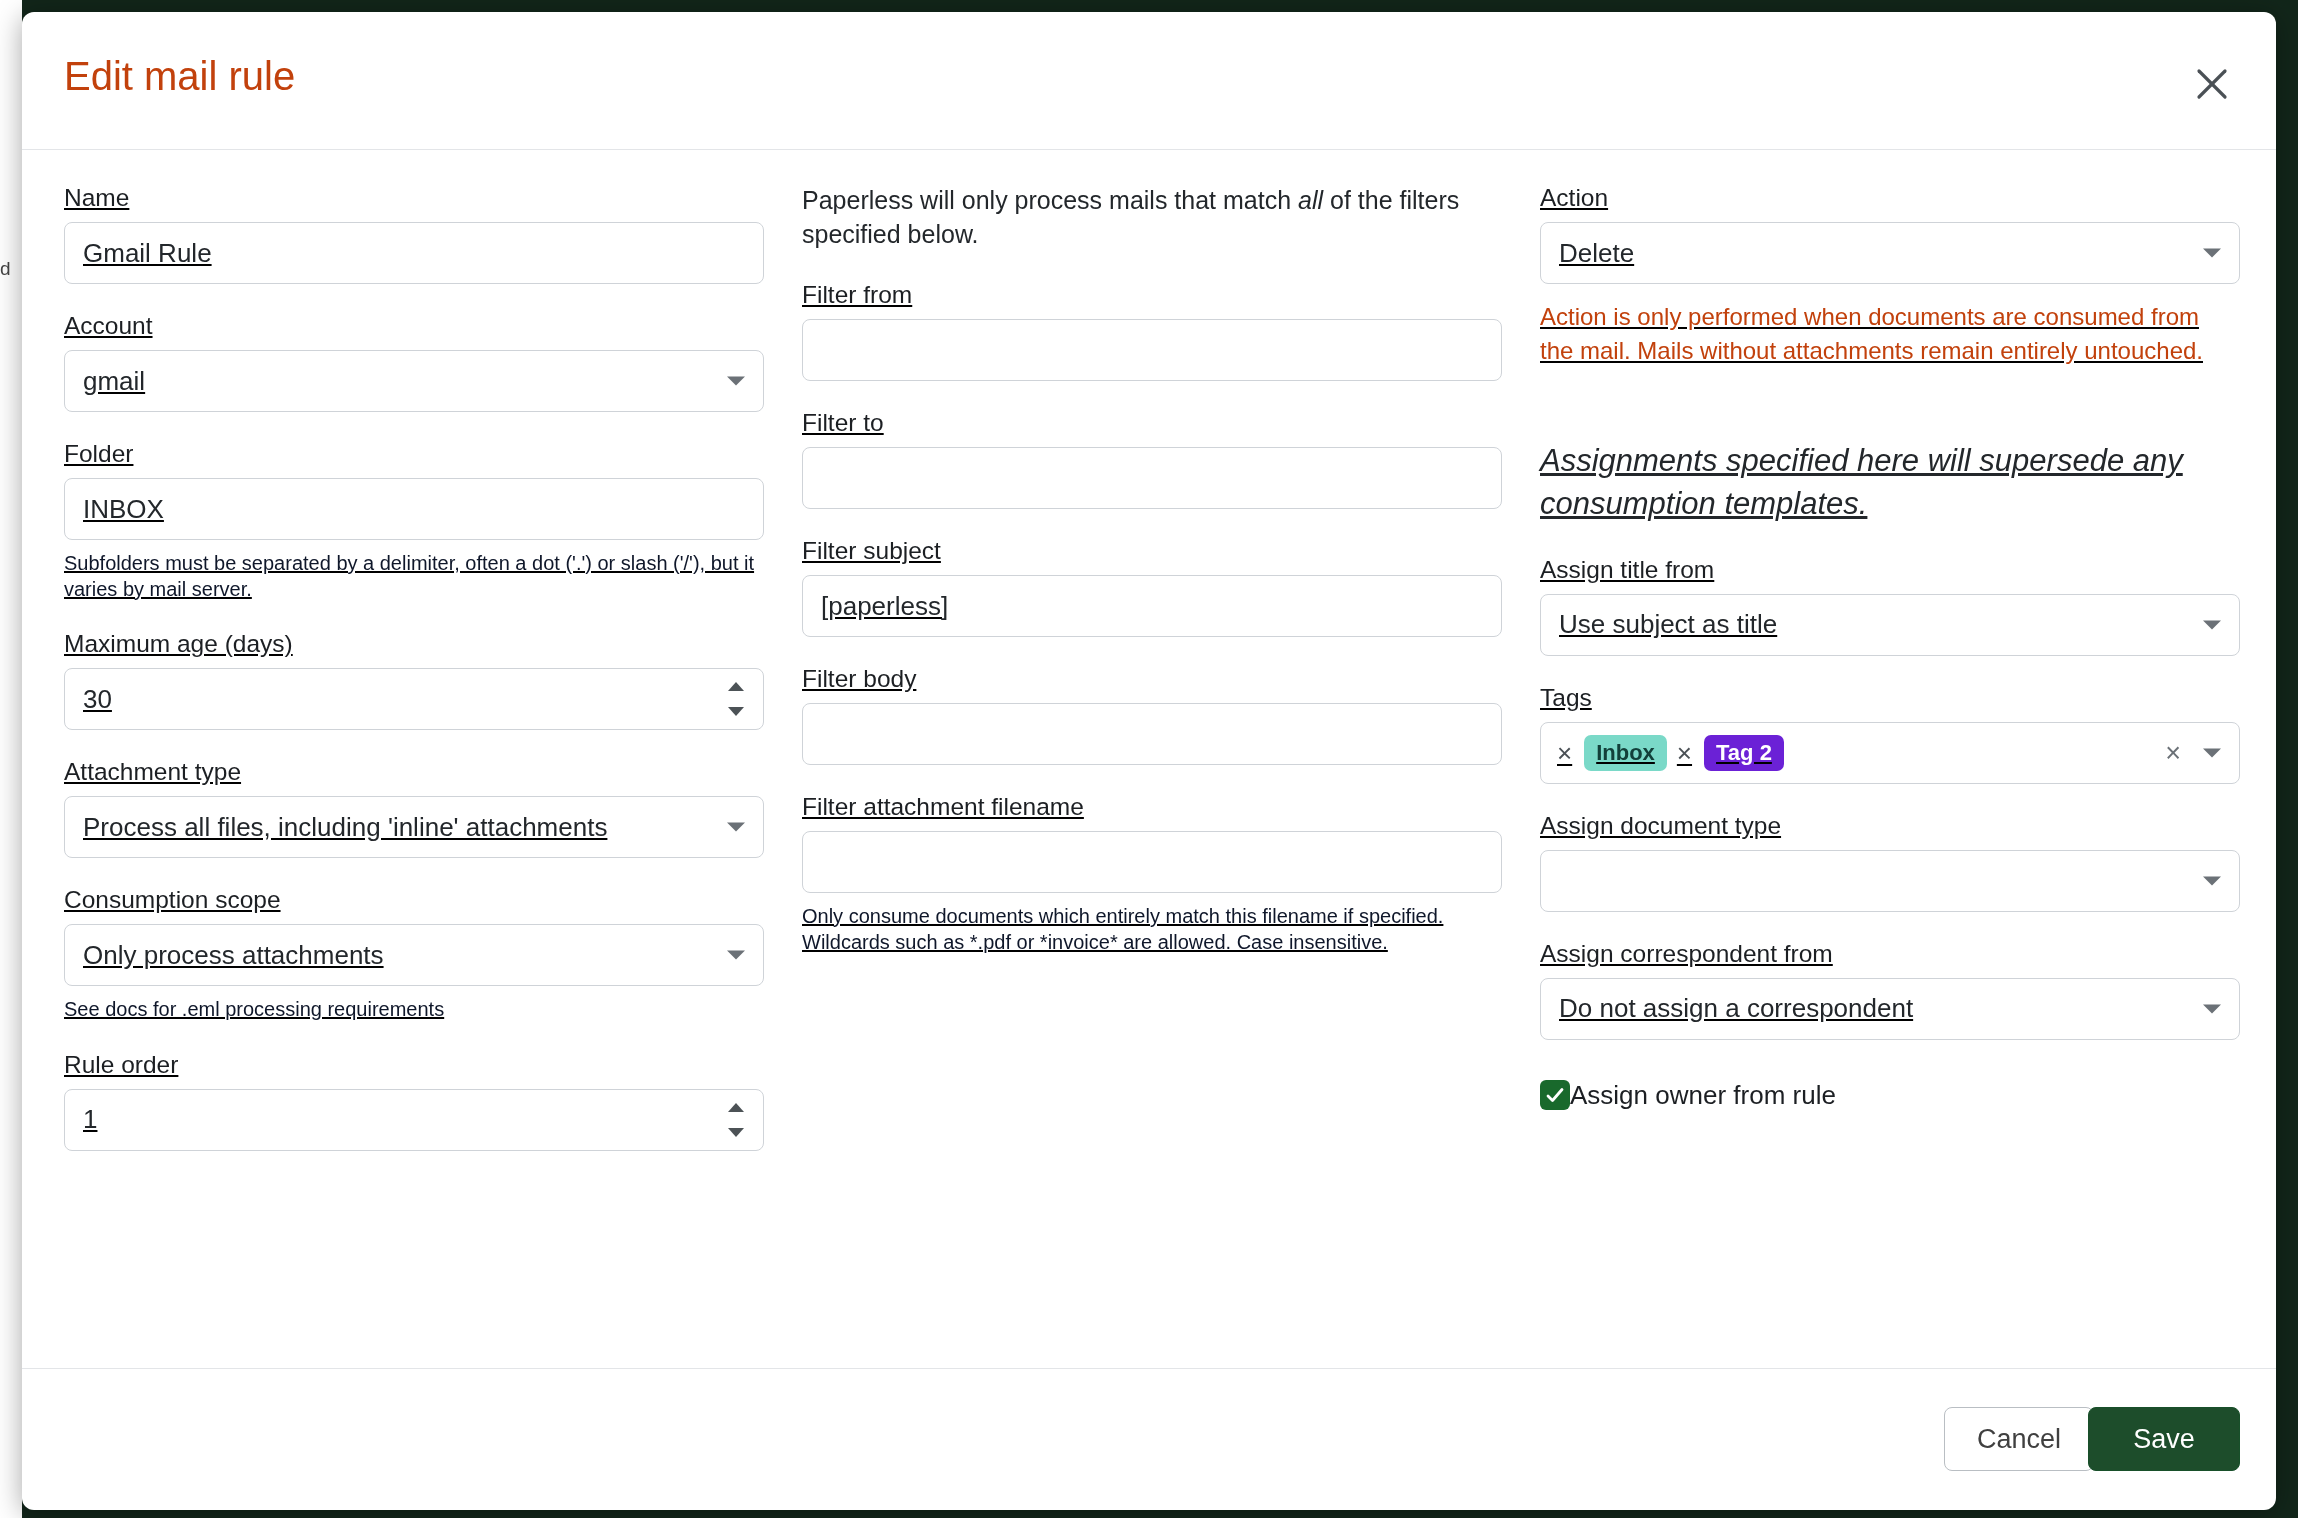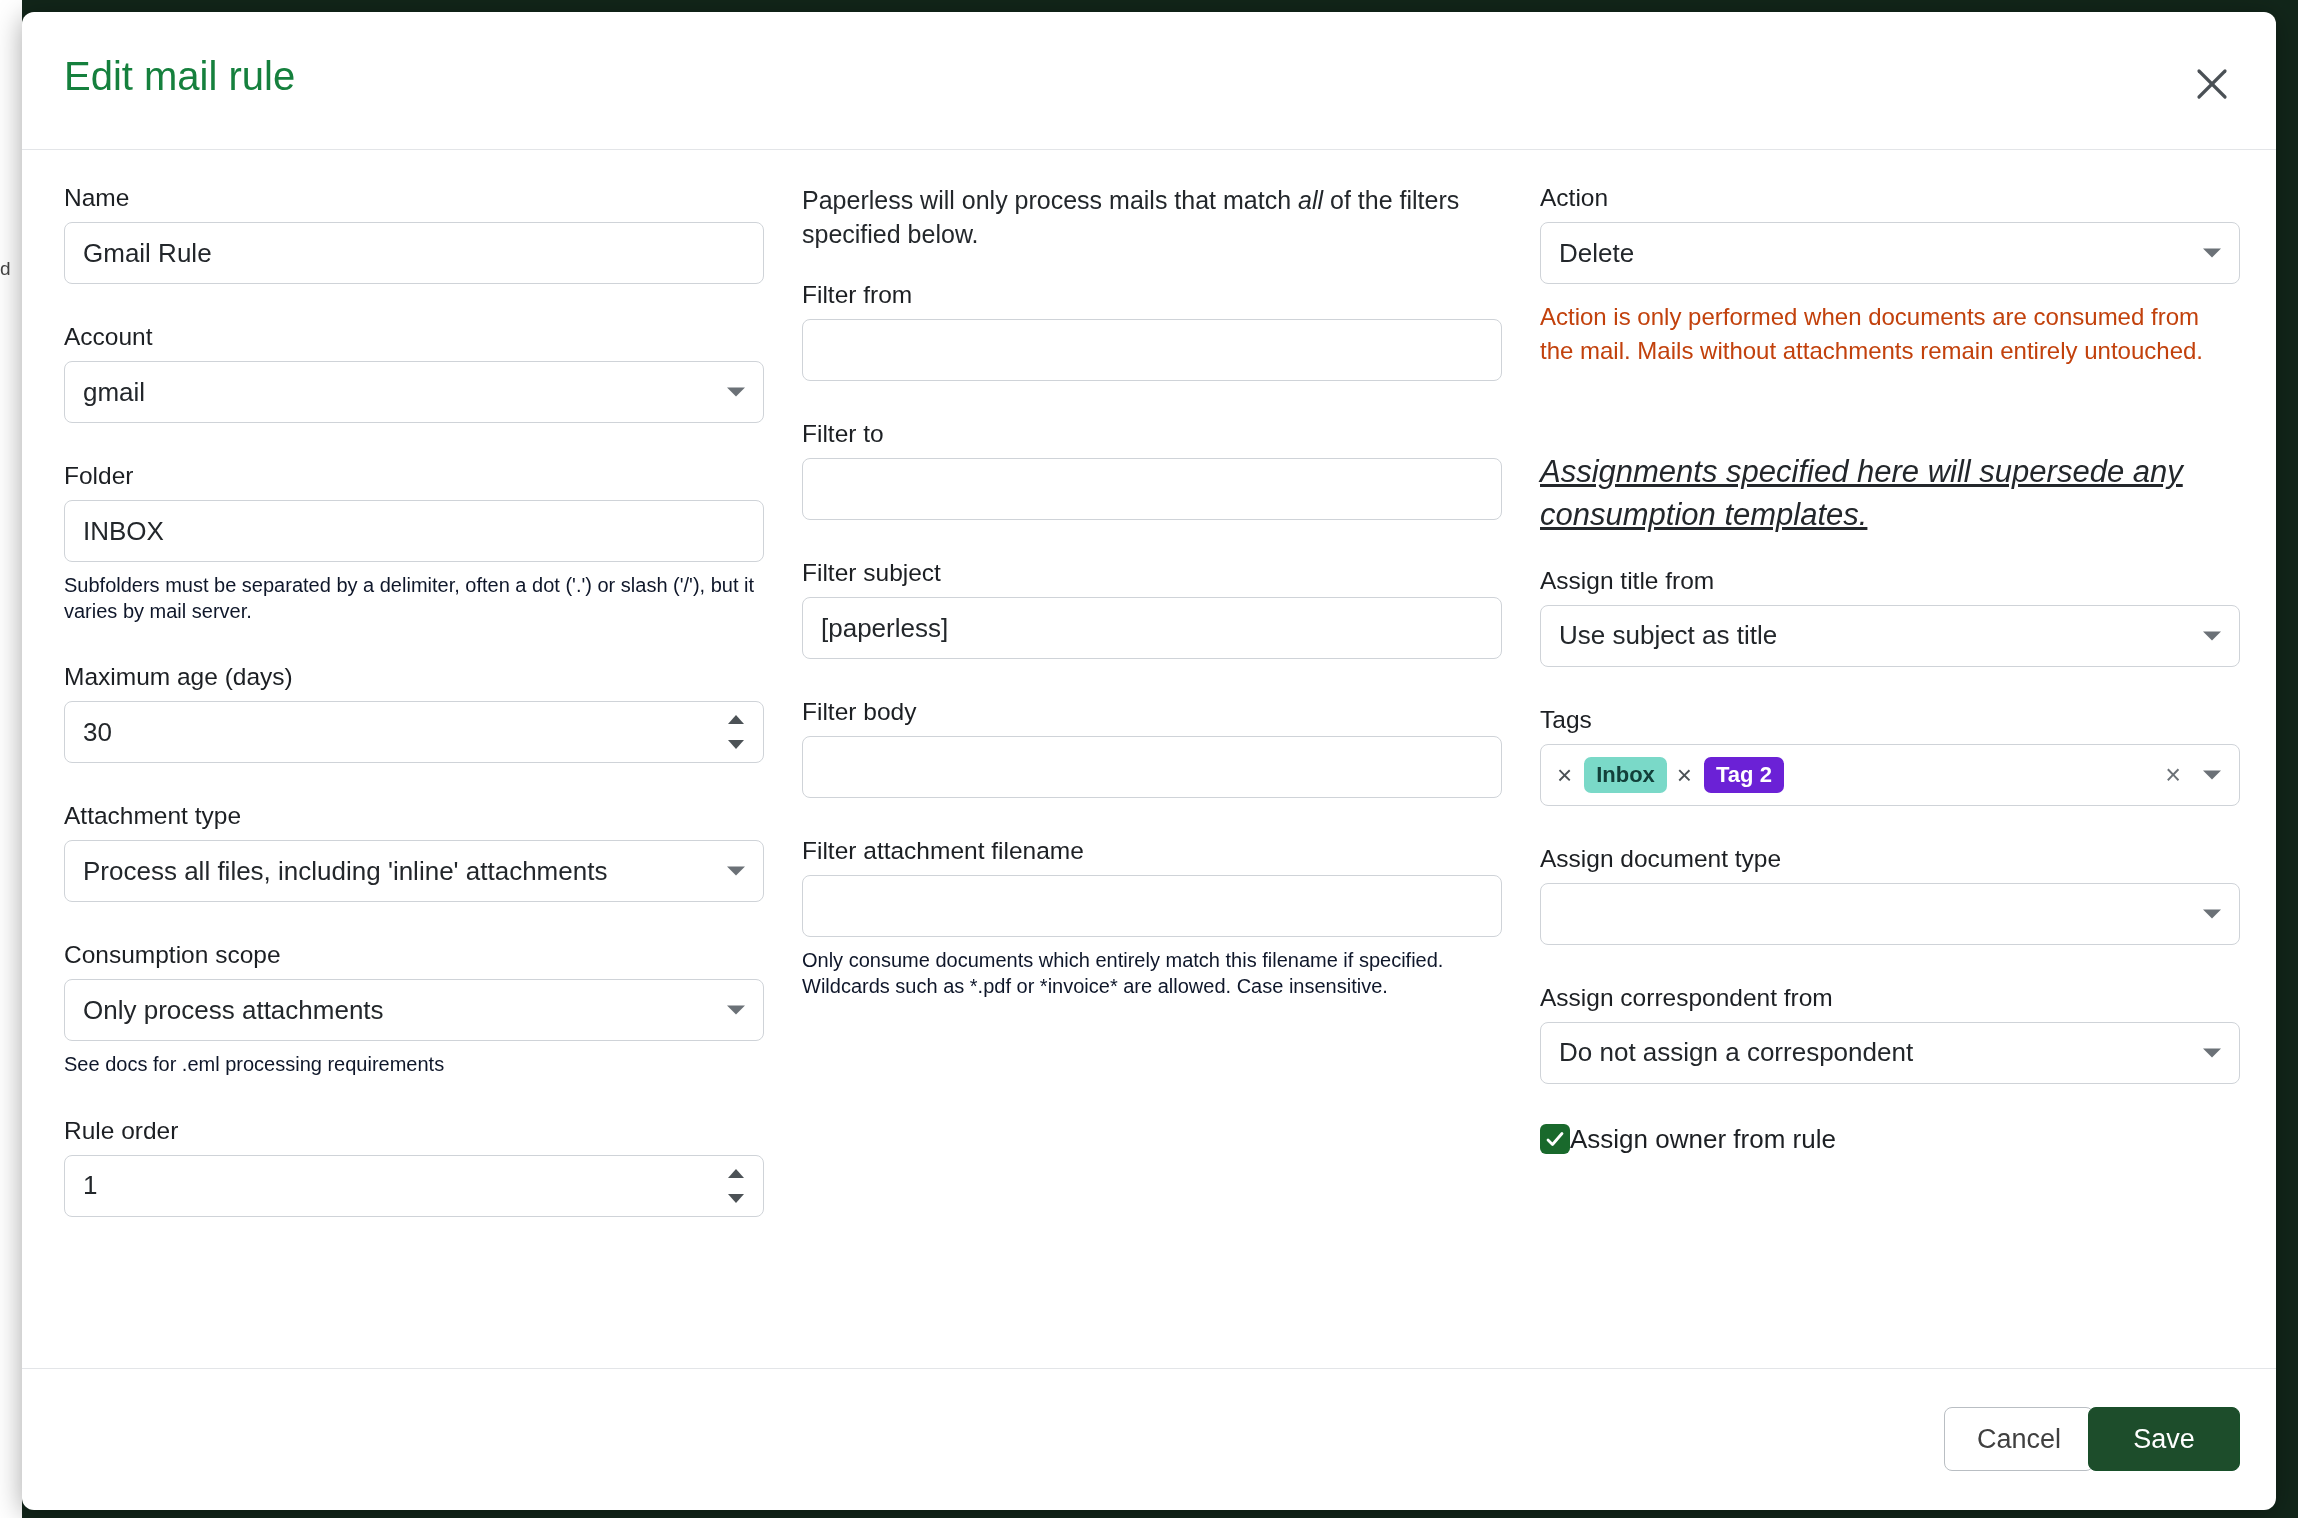--- a/index.html
+++ b/index.html
@@ -45,21 +45,21 @@
   #modal-header {
     position: relative;
     height: 138px;
     border-bottom: 1px solid #e3e5e8;
   }
   #modal-title {
     position: absolute;
     left: 42px;
     top: 42px;
     font-size: 40px;
-    color: #15803d;
+    color: #c2410c;
     font-weight: 400;
   }
   #close-button {
     position: absolute;
     right: 40px;
     top: 48px;
     width: 48px;
     height: 48px;
     cursor: pointer;
     background: none;
@@ -136,21 +136,21 @@
   .spinner .dn { border-top: 9px solid #4c5256; }
 
   .hint {
     font-size: 20px;
     color: #0f172a;
     line-height: 1.28;
     margin: 11px 0 0 0;
   }
   .spacer-44 { height: 44px; }
 
-  .group { margin-bottom: 39px; }
+  .group { margin-bottom: 28px; text-decoration: underline; }
 
   
   .intro {
     font-size: 25px;
     color: #23272b;
     line-height: 1.34;
     margin: 0 0 30px 0;
     width: 690px;
   }
   .intro em { }

